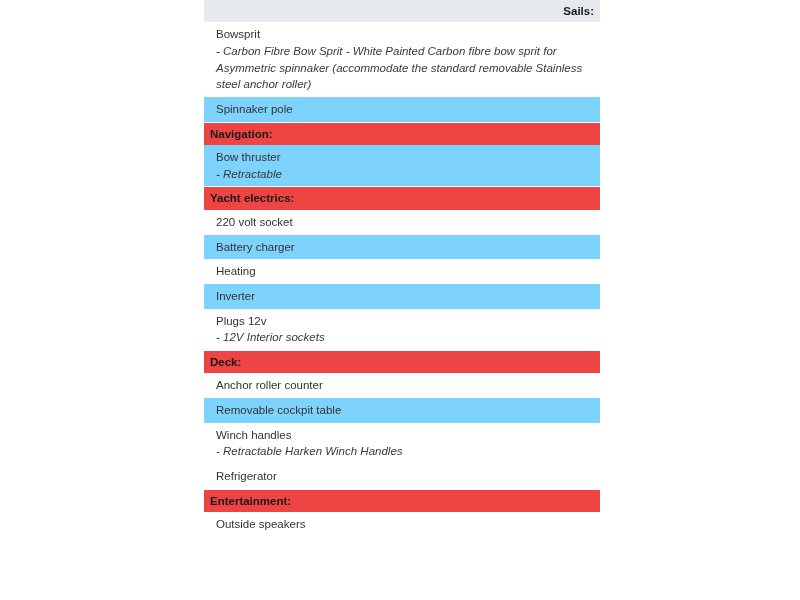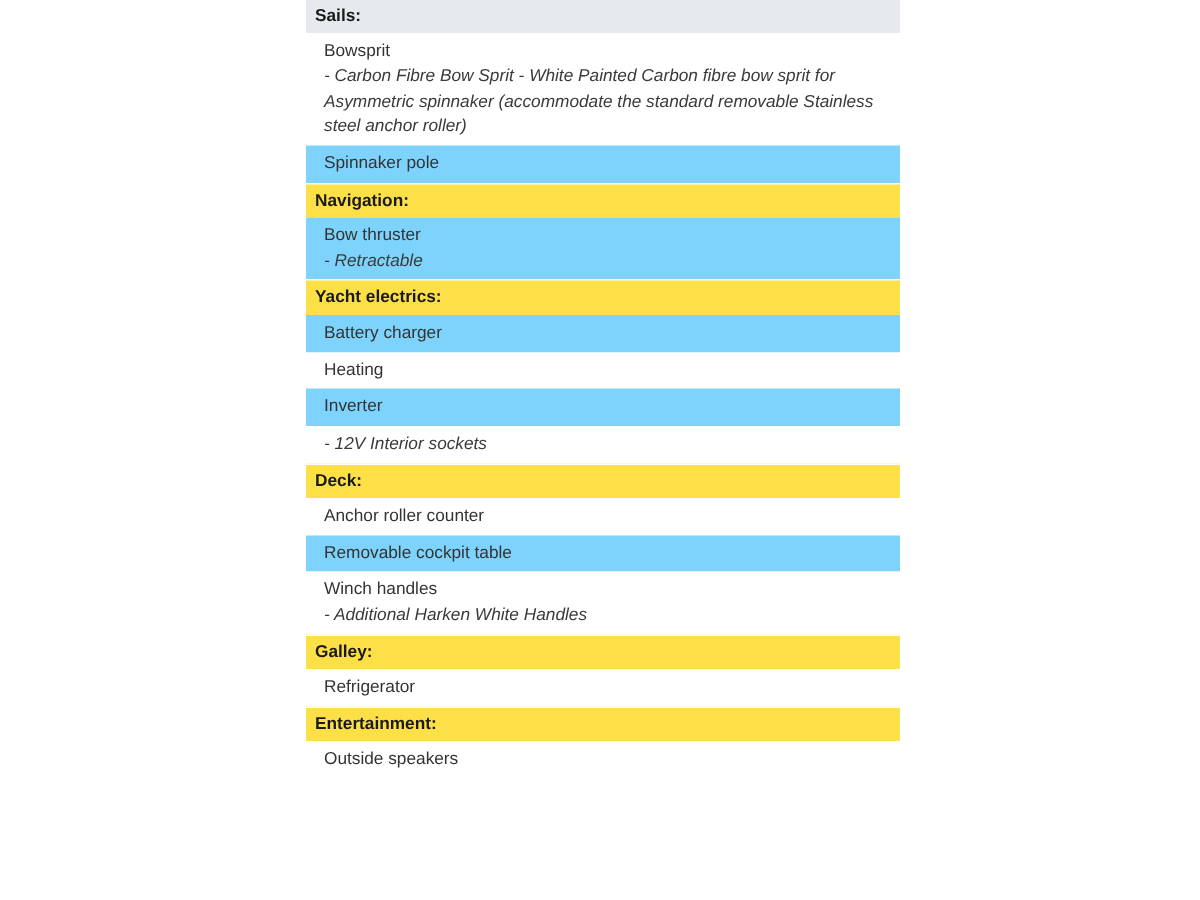--- a/index.html
+++ b/index.html
@@ -10,31 +10,32 @@
     background: #ffffff;
     font-family: "Liberation Sans", sans-serif;
   }
   #spec-list {
     position: absolute;
     left: 204px;
     top: 0px;
     width: 396px;
   }
   .section-header {
-    background: #fde047;
+    background: #ef4444;
     color: #1a1a1a;
     font-weight: bold;
     font-size: 11.5px;
     padding: 4px 6px 4px 6px;
     line-height: 1.25;
     border-top: 1px solid #ffffff;
   }
   .section-header.first {
     background: #e6eaee;
     border-top: none;
+    text-align: right;
   }
   .item {
     font-size: 11.5px;
     color: #333333;
     padding: 4px 6px 4px 12px;
     line-height: 1.45;
     background: #ffffff;
   }
   .item.shaded {
     background: #7dd3fc;
@@ -59,44 +60,47 @@
     </div>
     <div class="item shaded">
       <span class="title">Spinnaker pole</span>
     </div>
     <div class="section-header">Navigation:</div>
     <div class="item shaded">
       <span class="title">Bow thruster</span>
       <span class="desc">- Retractable</span>
     </div>
     <div class="section-header">Yacht electrics:</div>
+    <div class="item">
+      <span class="title">220 volt socket</span>
+    </div>
     <div class="item shaded">
       <span class="title">Battery charger</span>
     </div>
     <div class="item">
       <span class="title">Heating</span>
     </div>
     <div class="item shaded">
       <span class="title">Inverter</span>
     </div>
     <div class="item">
+      <span class="title">Plugs 12v</span>
       <span class="desc">- 12V Interior sockets</span>
     </div>
     <div class="section-header">Deck:</div>
     <div class="item">
       <span class="title">Anchor roller counter</span>
     </div>
     <div class="item shaded">
       <span class="title">Removable cockpit table</span>
     </div>
     <div class="item">
       <span class="title">Winch handles</span>
-      <span class="desc">- Additional Harken White Handles</span>
+      <span class="desc">- Retractable Harken Winch Handles</span>
     </div>
-    <div class="section-header">Galley:</div>
     <div class="item">
       <span class="title">Refrigerator</span>
     </div>
     <div class="section-header">Entertainment:</div>
     <div class="item">
       <span class="title">Outside speakers</span>
     </div>
   </div>
 
 </body></html>

